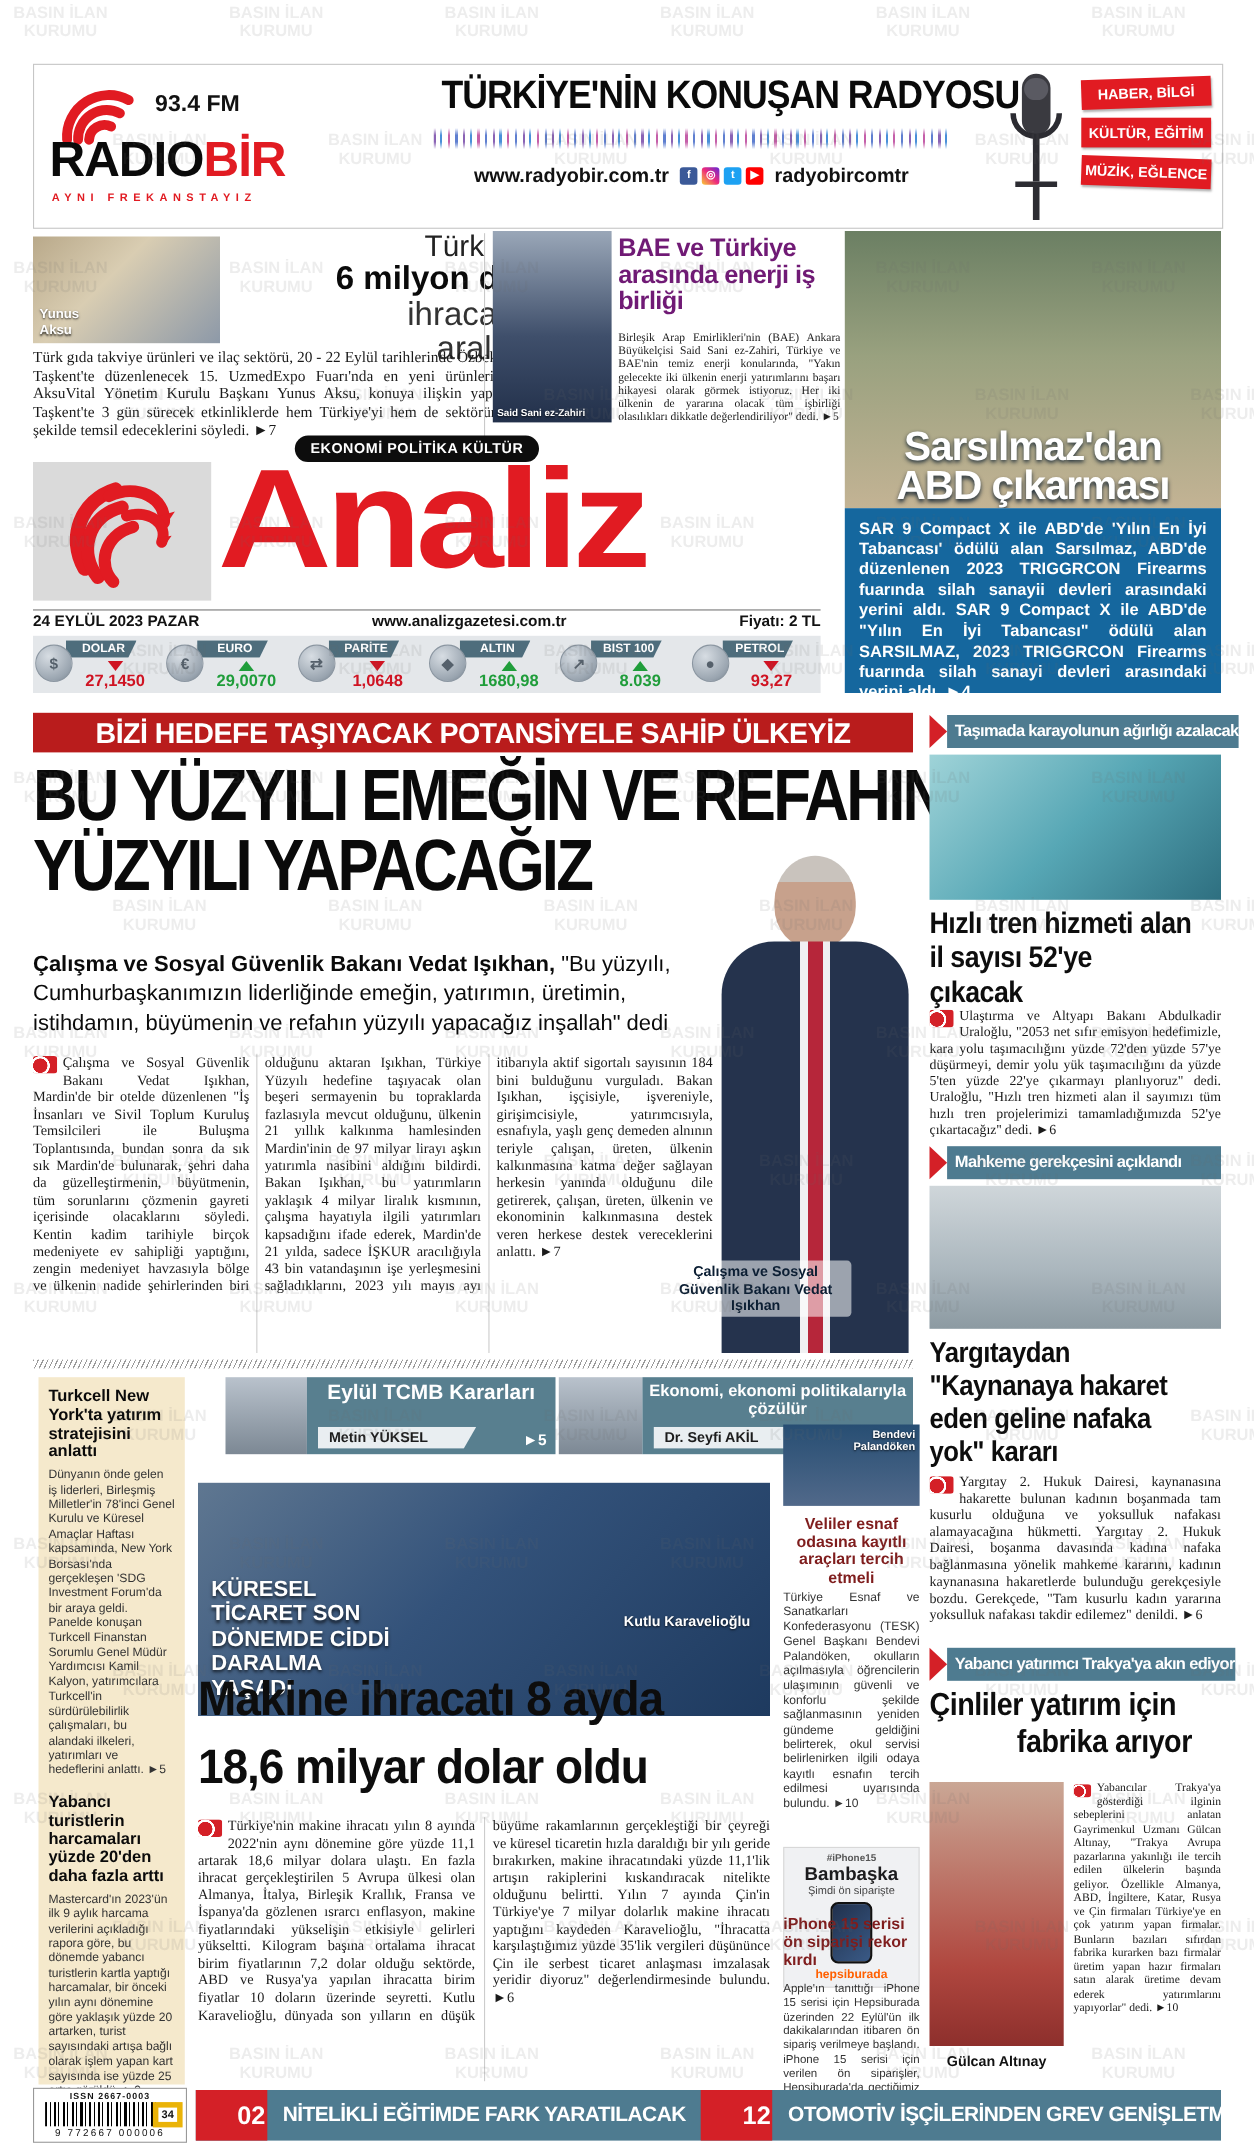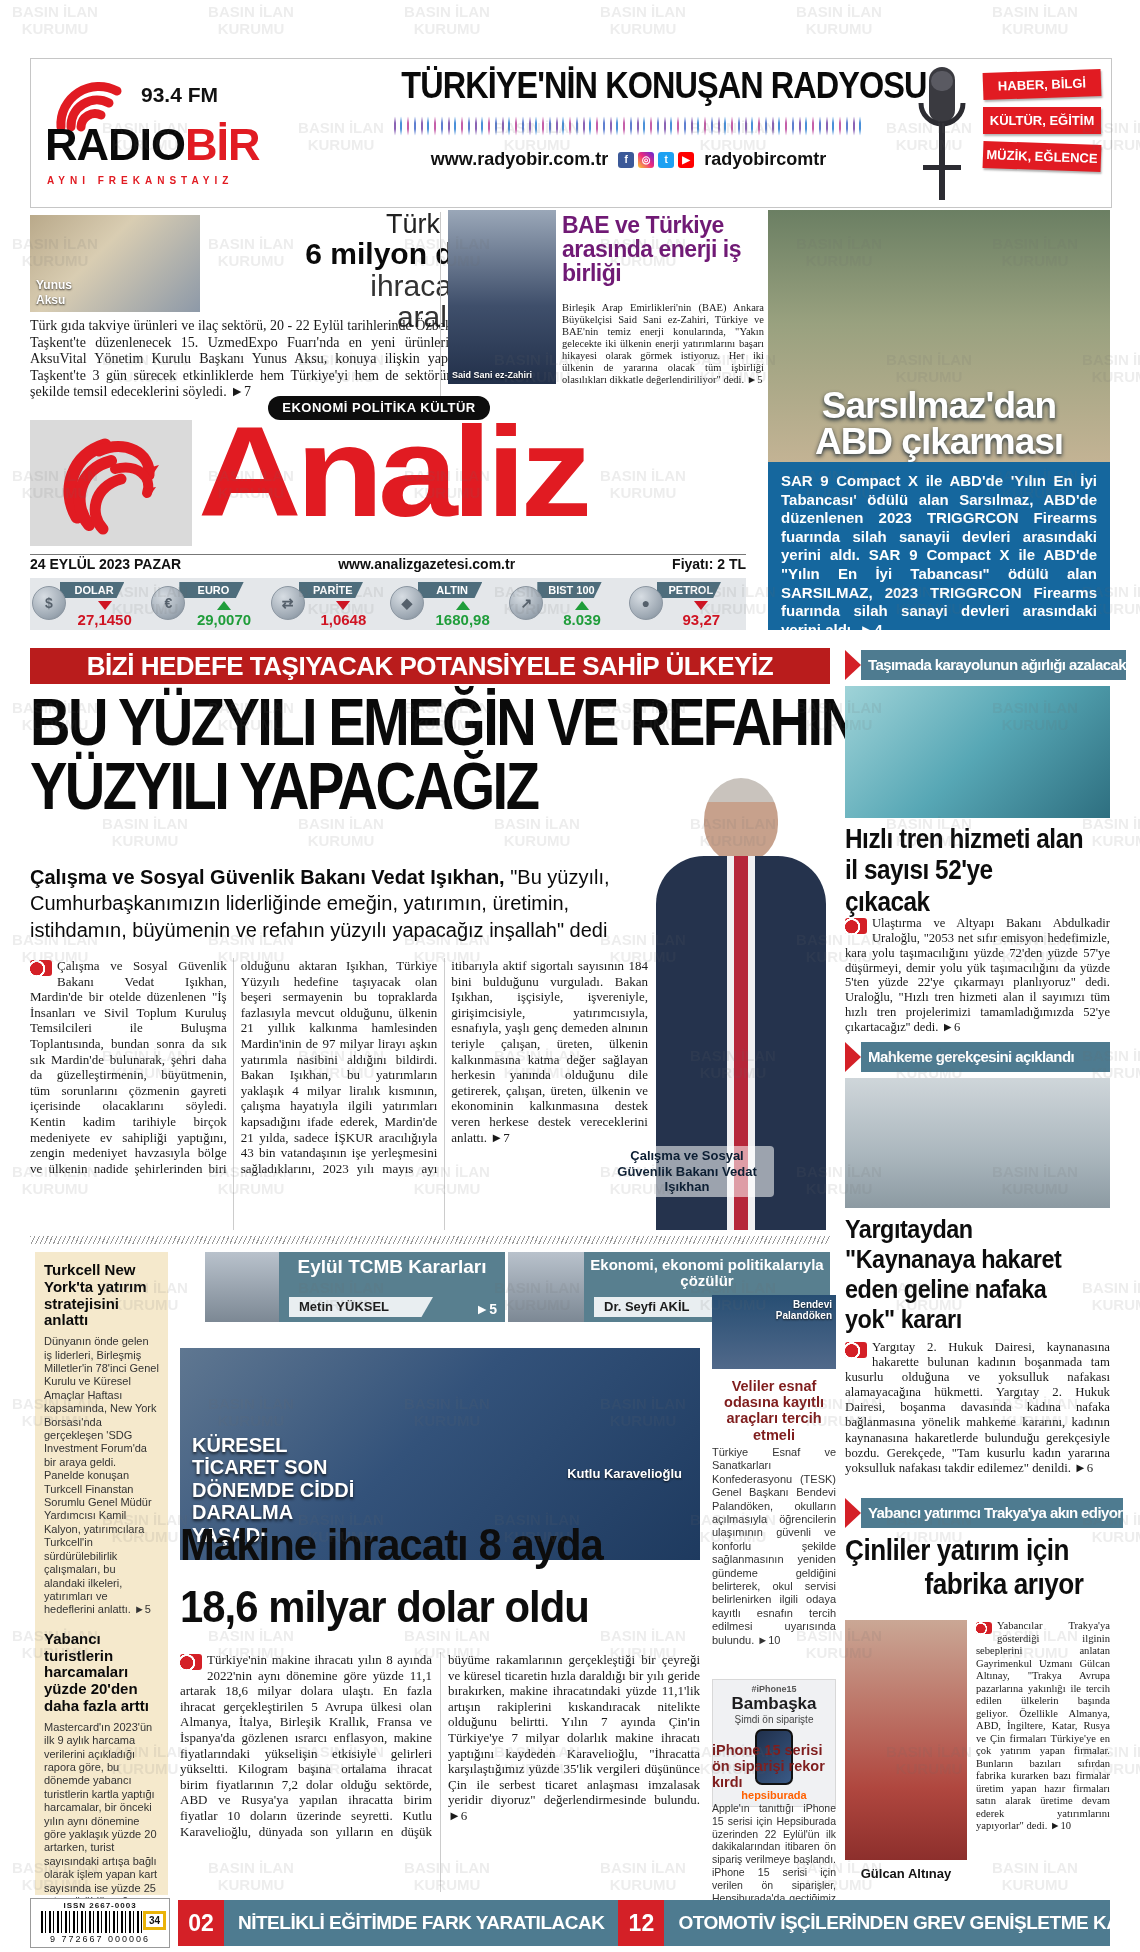--- a/index.html
+++ b/index.html
@@ -144,24 +144,24 @@
   .rh{position:absolute;width:265px;font-weight:700;line-height:1.16;letter-spacing:-.5px;color:#0d0d0d;
      transform:scaleX(.9);transform-origin:left top;}
   .rbody{position:absolute;width:265px;font-family:"Liberation Serif",serif;text-align:justify;line-height:1.18;color:#1a1a1a;}
   
   #barcodebox{left:30px;top:1898px;width:140px;height:50px;background:#fff;border:1px solid #999;
      box-sizing:border-box;text-align:center;padding-top:2px;position:absolute;}
   #barcodebox .issn{font-size:8px;font-weight:bold;letter-spacing:1px;}
   #barcodebox .bars{height:22px;margin:1px 26px 1px 10px;
      background:repeating-linear-gradient(90deg,#000 0 2px,#fff 2px 4px,#000 4px 5px,#fff 5px 8px);}
   #barcodebox .num{font-size:9px;letter-spacing:2px;}
-  #barcodebox .ed{position:absolute;right:3px;top:12px;font-size:10px;font-weight:bold;border:3px solid #eab308;padding:1px 3px;}
+  #barcodebox .ed{position:absolute;right:3px;top:12px;font-size:10px;font-weight:bold;border:5px solid #eab308;padding:1px 3px;}
   #footstrip{left:178px;top:1900px;width:932px;height:46px;background:#4e7b90;display:flex;align-items:center;position:absolute;}
-  .fnum{width:46px;height:46px;background:#d42027;color:#fff;font-size:23px;font-weight:900;
-     text-align:center;line-height:46px;flex:none;}
+  .fnum{width:29px;height:46px;background:#d42027;color:#fff;font-size:23px;font-weight:900;
+     text-align:center;line-height:46px;flex:none;padding-left:36px;}
   .ftext{color:#fff;font-weight:900;font-size:19px;letter-spacing:-.5px;padding:0 14px;white-space:nowrap;flex:1;}
 </style>
 </head>
 <body>
 
 <div id="page">
 
   <div id="banner" class="abs">
     <div class="rb-left">
       <svg class="rb-arcs" width="84" height="66" viewBox="0 0 84 66">

